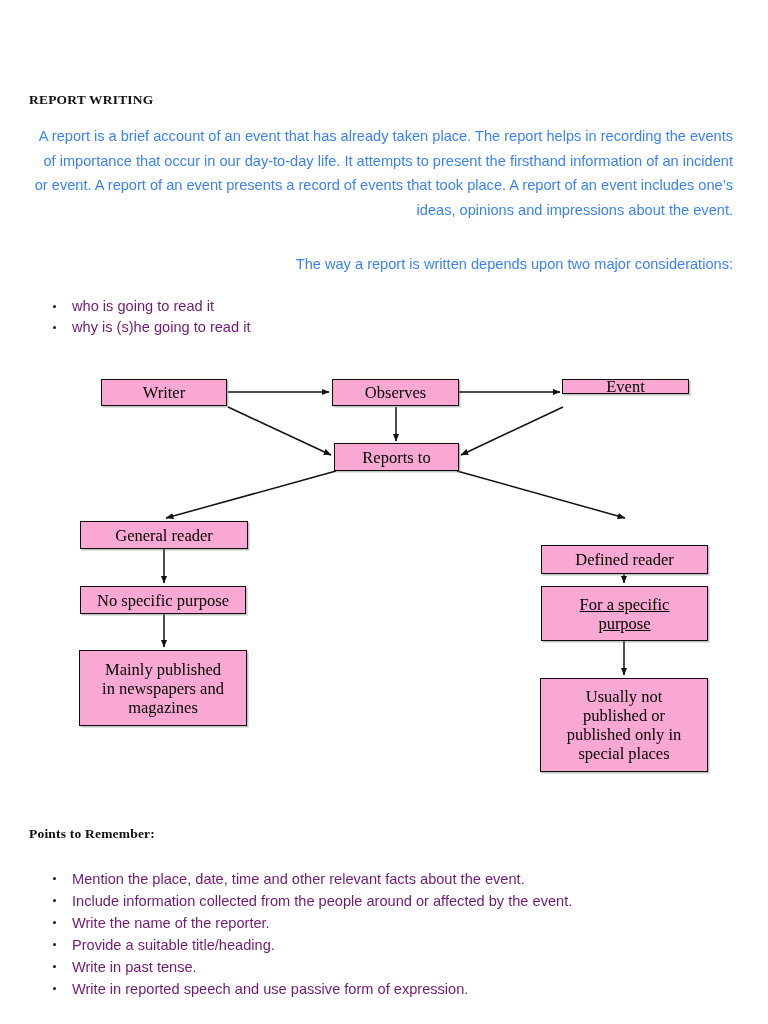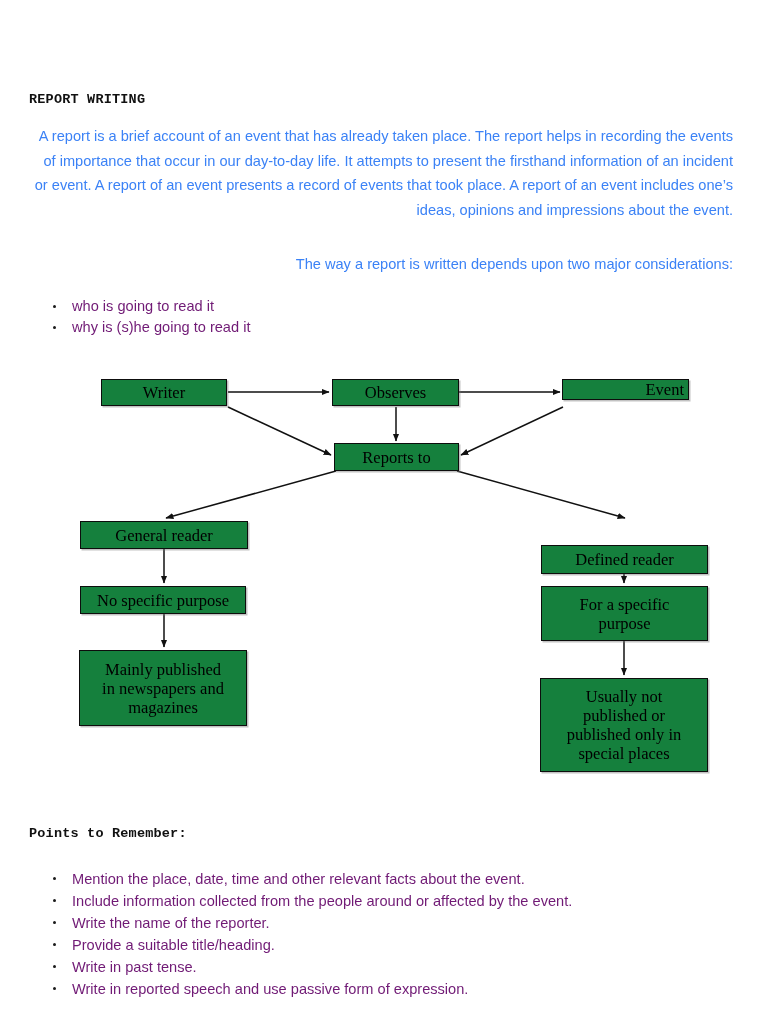--- a/index.html
+++ b/index.html
@@ -15,21 +15,21 @@
     position: relative;
     width: 768px;
     height: 1024px;
     background: #ffffff;
     overflow: hidden;
   }
 
   
   .doc-heading {
     position: absolute;
-    font-family: Liberation Mono, monospace;
+    font-family: Liberation Serif, serif;
     font-weight: bold;
     font-size: 13.5px;
     letter-spacing: 0.2px;
     color: #111111;
   }
   .doc-para {
     position: absolute;
     font-family: "Liberation Sans", sans-serif;
     font-size: 14.6px;
     line-height: 24.6px;
@@ -68,21 +68,21 @@
     position: absolute;
     left: 0;
     top: 0;
     width: 768px;
     height: 1024px;
   }
   .fc-box {
     position: absolute;
     box-sizing: border-box;
     border: 1.2px solid #0d0d0d;
-    background: #15803d;
+    background: #f9a8d4;
     box-shadow: 1.5px 1.5px 0 rgba(120,120,120,0.45);
     font-family: "Liberation Serif", serif;
     font-size: 16.5px;
     line-height: 19px;
     color: #000000;
     display: flex;
     align-items: center;
     justify-content: center;
     text-align: center;
     padding: 2px 4px;
@@ -148,41 +148,41 @@
     </svg>
 
     <div class="fc-box" style="left:101px; top:379px; width:126px; height:27px;">
       <span>Writer</span>
     </div>
 
     <div class="fc-box" style="left:332px; top:379px; width:127px; height:27px;">
       <span>Observes</span>
     </div>
 
-    <div class="fc-box" style="left:562px; top:379px; width:127px; height:21px;justify-content:flex-end;">
+    <div class="fc-box" style="left:562px; top:379px; width:127px; height:15px;">
       <span>Event</span>
     </div>
 
     <div class="fc-box" style="left:334px; top:443px; width:125px; height:28px;">
       <span>Reports to</span>
     </div>
 
     <div class="fc-box" style="left:80px; top:521px; width:168px; height:28px;">
       <span>General reader</span>
     </div>
 
     <div class="fc-box" style="left:541px; top:521px; width:167px; height:29px;margin-top:24px;">
       <span>Defined reader</span>
     </div>
 
     <div class="fc-box" style="left:80px; top:586px; width:166px; height:28px;">
       <span>No specific purpose</span>
     </div>
 
-    <div class="fc-box" style="left:541px; top:586px; width:167px; height:55px;">
+    <div class="fc-box" style="left:541px; top:586px; width:167px; height:55px;text-decoration:underline;">
       <span class="multiline">For a specific<br>purpose</span>
     </div>
 
     <div class="fc-box" style="left:79px; top:650px; width:168px; height:76px;">
       <span class="multiline">Mainly published<br>in newspapers and<br>magazines</span>
     </div>
 
     <div class="fc-box" style="left:540px; top:678px; width:168px; height:94px;">
       <span class="multiline">Usually not<br>published or<br>published only in<br>special places</span>
     </div>

